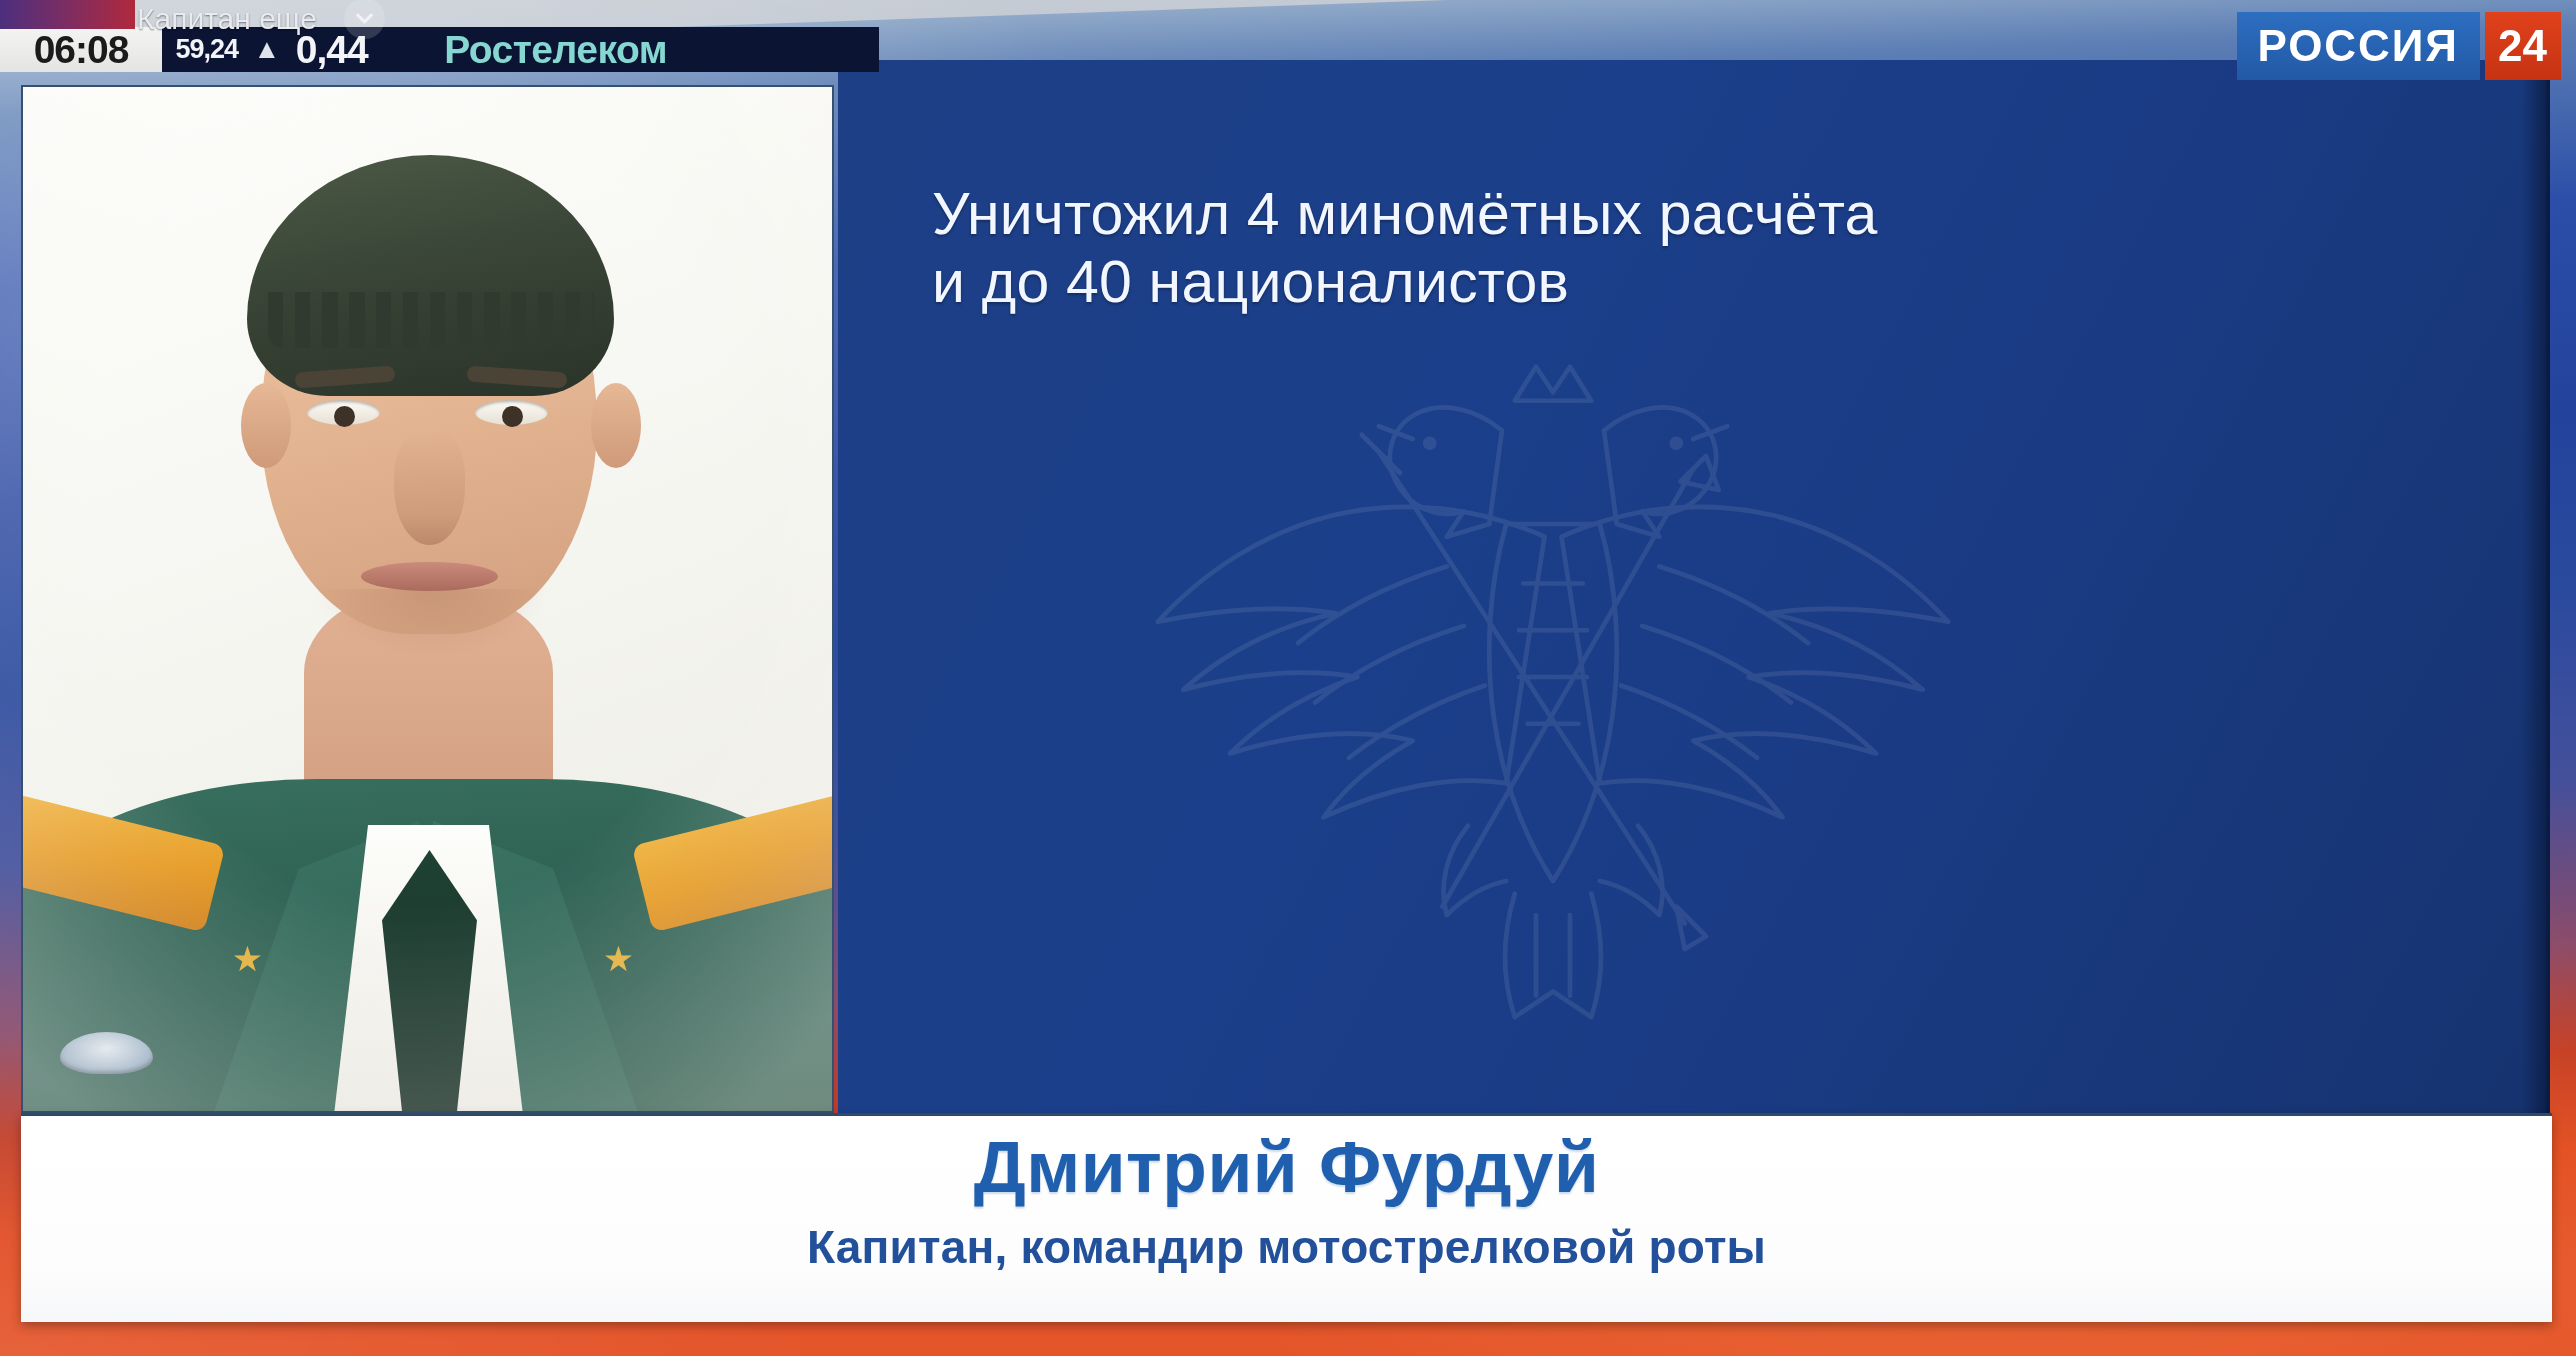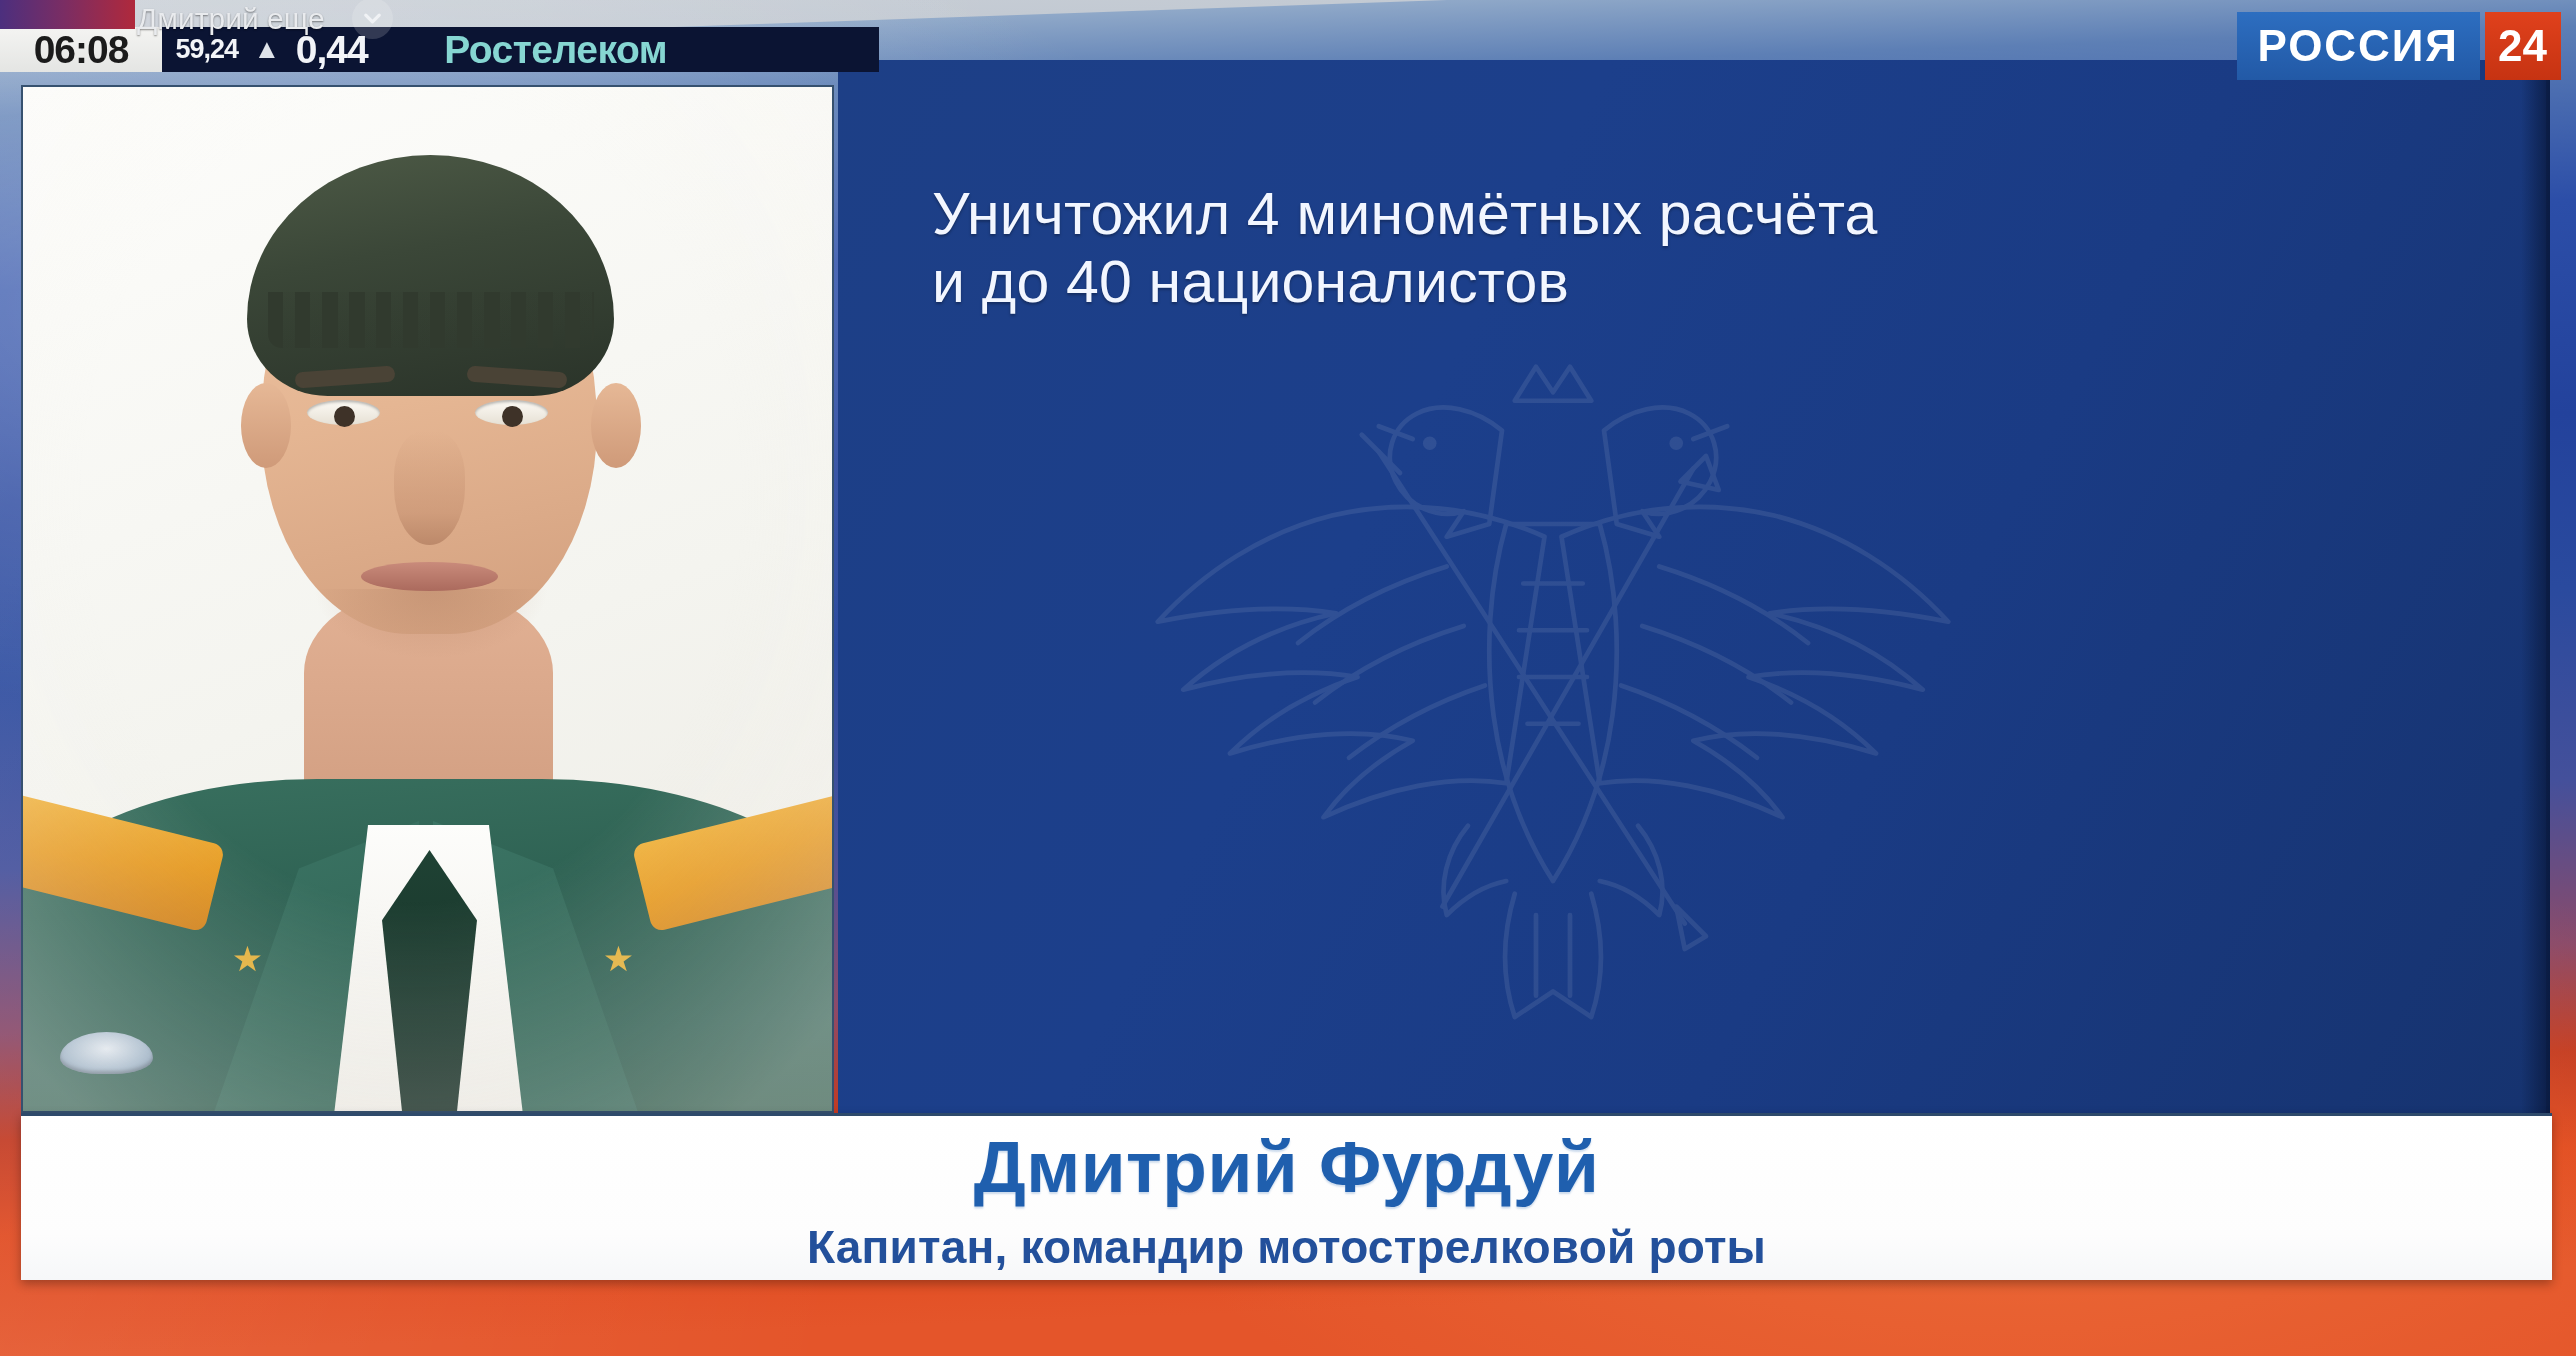--- a/index.html
+++ b/index.html
@@ -252,21 +252,21 @@
     backdrop-filter: blur(0px);
     background: radial-gradient(ellipse 599px 734px at 48% 40%, rgba(255,255,255,0) 55%, rgba(250,248,244,.35) 100%);
   }
 
   
   .name-banner {
     position: absolute;
     left: 21px;
     top: 1113px;
     width: 2531px;
-    height: 167px;
+    height: 209px;
     background: linear-gradient(180deg, #ffffff 0%, #fdfdfd 72%, #f6f7f9 100%);
     border-top: 3.9px solid #2e4a6b;
     box-sizing: border-box;
     box-shadow: 0 3.9px 9.7px rgba(0,0,0,.30);
   }
   .name-title {
     position: absolute;
     left: 0; right: 0;
     top: 13.5px;
     text-align: center;
@@ -517,21 +517,21 @@
       <span class="tk-value">59,24</span>
       <span class="tk-arrow">▲</span>
       <span class="tk-change">0,44</span>
       <span class="tk-name">Ростелеком</span>
     </div>
   </div>
 
   <div class="progress-bar"></div>
 
   <div class="watch-more">
-    <span class="watch-more-label">Дмитрий еще</span>
+    <span class="watch-more-label">Капитан еще</span>
     <span class="chevron-btn">
       <svg viewBox="0 0 24 24" xmlns="http://www.w3.org/2000/svg">
         <path d="M5 8.5 L12 15.5 L19 8.5" fill="none" stroke="#f0f2f5" stroke-width="3.4" stroke-linecap="round" stroke-linejoin="round"></path>
       </svg>
     </span>
   </div>
 
   <div class="channel-logo">
     <div class="logo-rossiya">РОССИЯ</div>
     <div class="logo-24">24</div>

